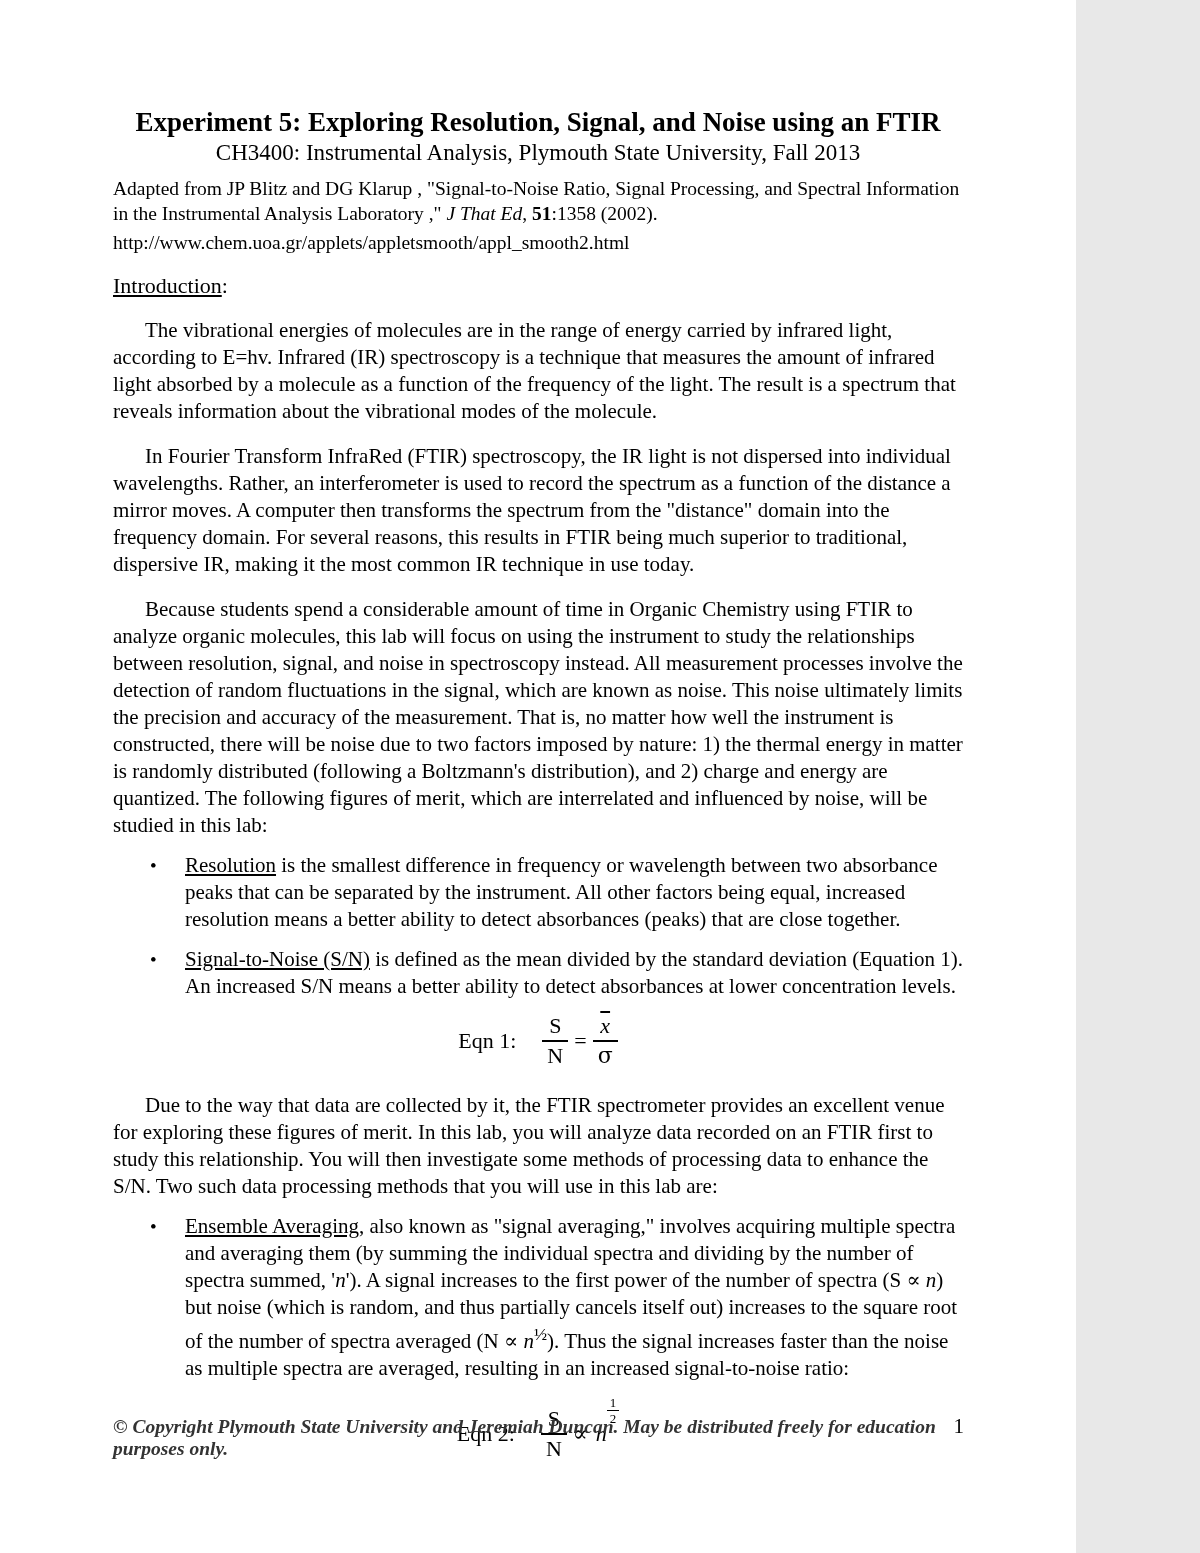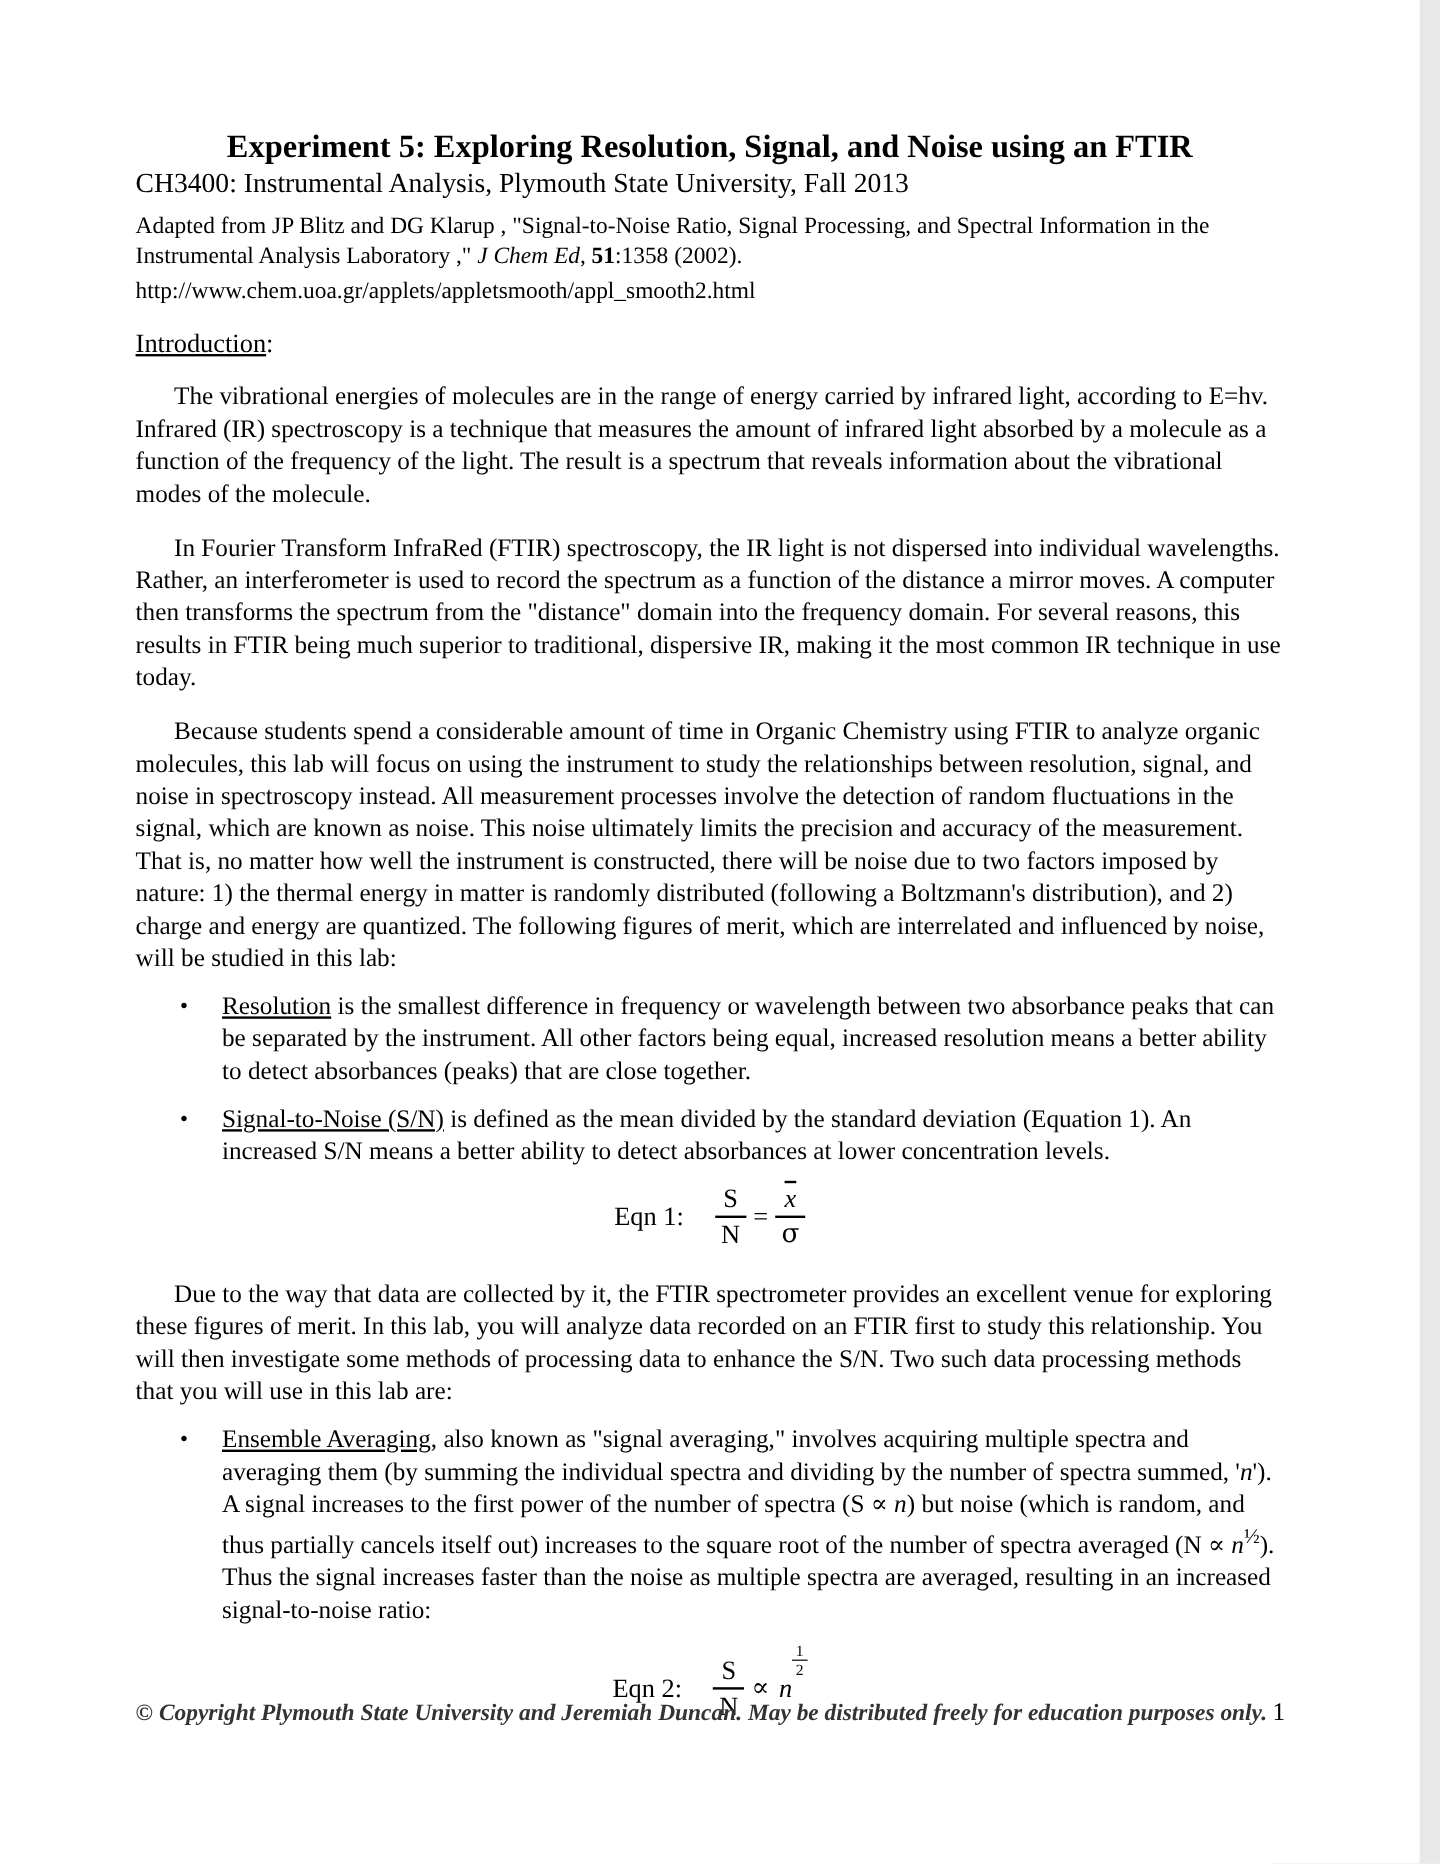--- a/index.html
+++ b/index.html
@@ -1,19 +1,19 @@
 <!DOCTYPE html>
 <html><head>
 <meta charset="utf-8">
 <style>
   * { margin: 0; padding: 0; box-sizing: border-box; }
   html, body { background: #e8e8e8; }
   .page {
     position: relative;
-    width: 1183px;
+    width: 1076px;
     height: 1553px;
     background: #ffffff;
     color: #000000;
     font-family: "Liberation Serif", serif;
     overflow: hidden;
   }
   .content {
     position: absolute;
     left: 113px;
     right: 113px;
@@ -21,20 +21,21 @@
   }
   .title {
     font-size: 27px;
     font-weight: bold;
     text-align: center;
     line-height: 33px;
   }
   .subtitle {
     font-size: 23px;
     font-weight: normal;
+    text-align: center;
     line-height: 28px;
   }
   .meta {
     font-size: 19.5px;
     line-height: 24.5px;
   }
   .citation { margin-top: 10px; }
   .ref1 { margin-top: 9px; }
   .ref2 { margin-top: 5px; }
   .section-heading {
@@ -143,21 +144,21 @@
 </style>
 </head>
 <body>
 
 <div class="page">
   <div class="content">
 
     <div class="title">Experiment 5: Exploring Resolution, Signal, and Noise using an FTIR</div>
     <div class="subtitle">CH3400: Instrumental Analysis, Plymouth State University, Fall 2013</div>
 
-    <p class="meta citation"><span>Adapted from JP Blitz and DG Klarup , "Signal-to-Noise Ratio, Signal Processing, and Spectral Information in the Instrumental Analysis Laboratory ," </span><span class="italic">J Chem Ed</span><span>, </span><span class="bold">51</span><span>:1358 (2002).</span></p>
+    <p class="meta citation"><span>Adapted from JP Blitz and DG Klarup , "Signal-to-Noise Ratio, Signal Processing, and Spectral Information in the Instrumental Analysis Laboratory ," </span><span class="italic">J That Ed</span><span>, </span><span class="bold">51</span><span>:1358 (2002).</span></p>
 
     <p class="meta ref2">http://www.chem.uoa.gr/applets/appletsmooth/appl_smooth2.html</p>
 
     <div class="section-heading"><span class="underline">Introduction</span><span>:</span></div>
 
     <p class="body-para">The vibrational energies of molecules are in the range of energy carried by infrared light, according to E=hv. Infrared (IR) spectroscopy is a technique that measures the amount of infrared light absorbed by a molecule as a function of the frequency of the light.  The result is a spectrum that reveals information about the vibrational modes of the molecule.</p>
     <p class="body-para">In Fourier Transform InfraRed (FTIR) spectroscopy, the IR light is not dispersed into individual wavelengths.  Rather, an interferometer is used to record the spectrum as a function of the distance a mirror moves.  A computer then transforms the spectrum from the "distance" domain into the frequency domain.  For several reasons, this results in FTIR being much superior to traditional, dispersive IR, making it the most common IR technique in use today.</p>
     <p class="body-para">Because students spend a considerable amount of time in Organic Chemistry using FTIR to analyze organic molecules, this lab will focus on using the instrument to study the relationships between resolution, signal, and noise in spectroscopy instead.  All measurement processes involve the detection of random fluctuations in the signal, which are known as noise.  This noise ultimately limits the precision and accuracy of the measurement.  That is, no matter how well the instrument is constructed, there will be noise due to two factors imposed by nature: 1) the thermal energy in matter is randomly distributed (following a Boltzmann's distribution), and 2) charge and energy are quantized.  The following figures of merit, which are interrelated and influenced by noise, will be studied in this lab:</p>
 
     <ul class="bullet-list">

